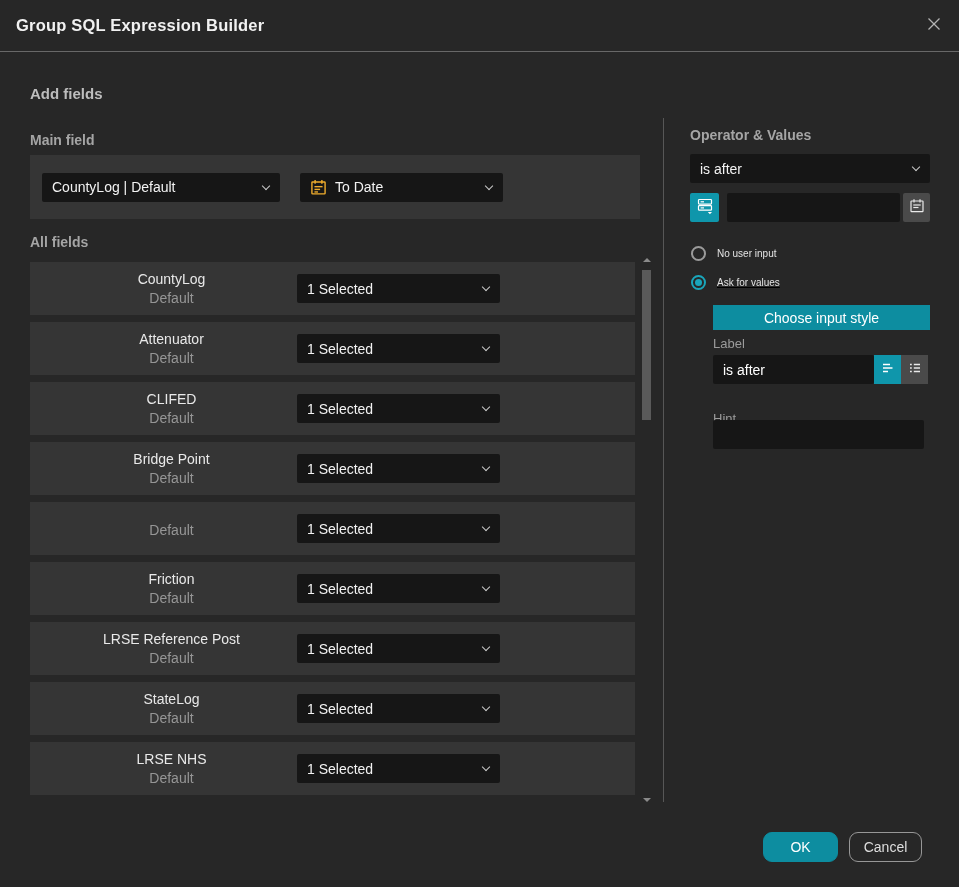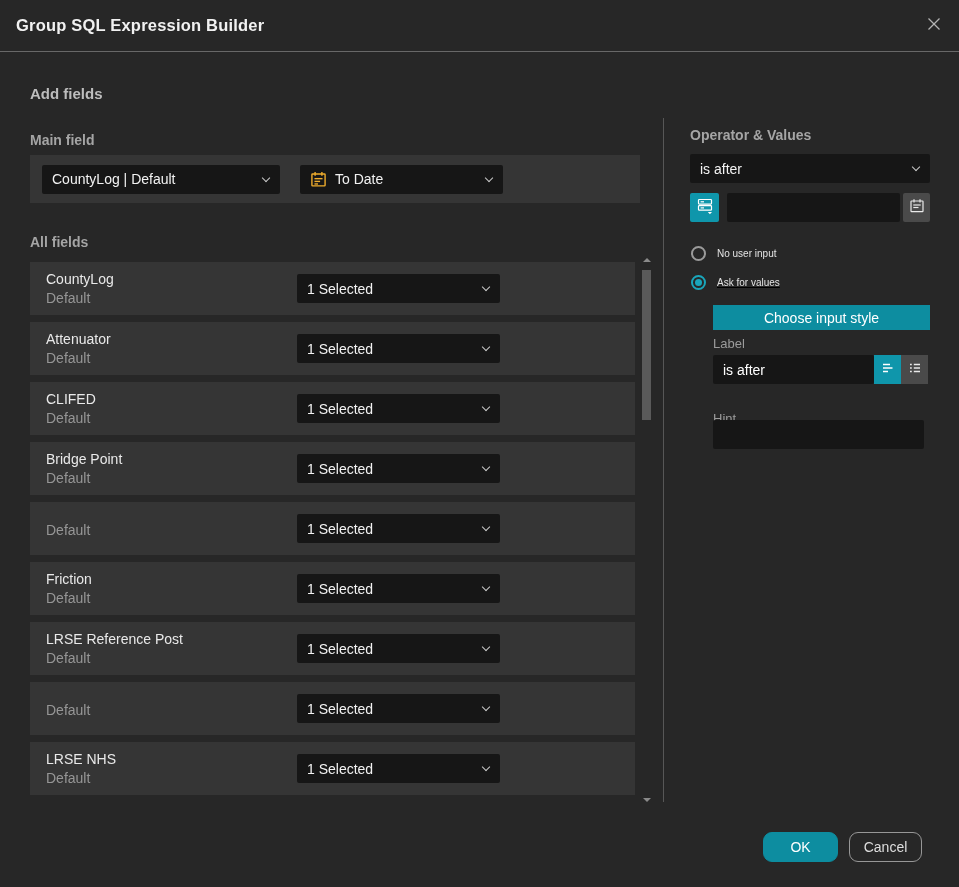--- a/index.html
+++ b/index.html
@@ -25,30 +25,30 @@
   .select{ position:relative; background:#161616; border-radius:2px; height:29px;
            display:flex; align-items:center; padding:0 26px 0 10px; color:#f2f2f2;
            font-size:14px; cursor:pointer; }
   .chev{ position:absolute; right:11px; top:10px; width:6px; height:6px;
          border-right:1.5px solid #c9c9c9; border-bottom:1.5px solid #c9c9c9;
          transform:rotate(45deg); }
   .tinput{ background:#161616; border:none; outline:none; height:29px; border-radius:2px;
            color:#fff; padding:0 10px; font-size:14px; font-family:"Liberation Sans",sans-serif; }
 
   
-  .main-panel{ position:absolute; left:30px; top:155px; width:610px; height:48px;
+  .main-panel{ position:absolute; left:30px; top:155px; width:610px; height:64px;
                background:#353535; display:flex; align-items:center; padding-left:12px; }
   .sel-field{ width:238px; }
   .sel-date{ width:203px; margin-left:20px; gap:8px; }
 
   
   .rows{ position:absolute; left:30px; top:262px; width:605px; }
   .field-row{ height:53px; margin-bottom:7px; background:#353535; display:flex;
               align-items:center; padding-left:16px; }
-  .fr-text{ width:251px; }
+  .fr-text{ width:251px;text-align:center; }
   .fr-name{ font-size:14px; color:#e9e9e9; }
   .fr-sub{ font-size:14px; color:#969696; margin-top:3px; }
   .sel-row{ width:203px; }
 
   
   .scrollbar{ position:absolute; left:642px; top:258px; width:9px; height:544px; }
   .sb-up{ position:absolute; top:0; left:1px; width:0; height:0;
           border-left:4px solid transparent; border-right:4px solid transparent;
           border-bottom:4px solid #8a8a8a; }
   .sb-thumb{ position:absolute; top:12px; left:0; width:9px; height:150px; background:#5a5a5a; }
@@ -212,20 +212,21 @@
         <div class="fr-sub">Default</div>
         </div>
       <div class="select sel-row">
         <span>1 Selected</span>
         <span class="chev"></span>
         </div>
     </div>
 
     <div class="field-row">
       <div class="fr-text">
+          <div class="fr-name">StateLog</div>
         <div class="fr-sub">Default</div>
         </div>
       <div class="select sel-row">
         <span>1 Selected</span>
         <span class="chev"></span>
         </div>
     </div>
 
     <div class="field-row">
       <div class="fr-text">

